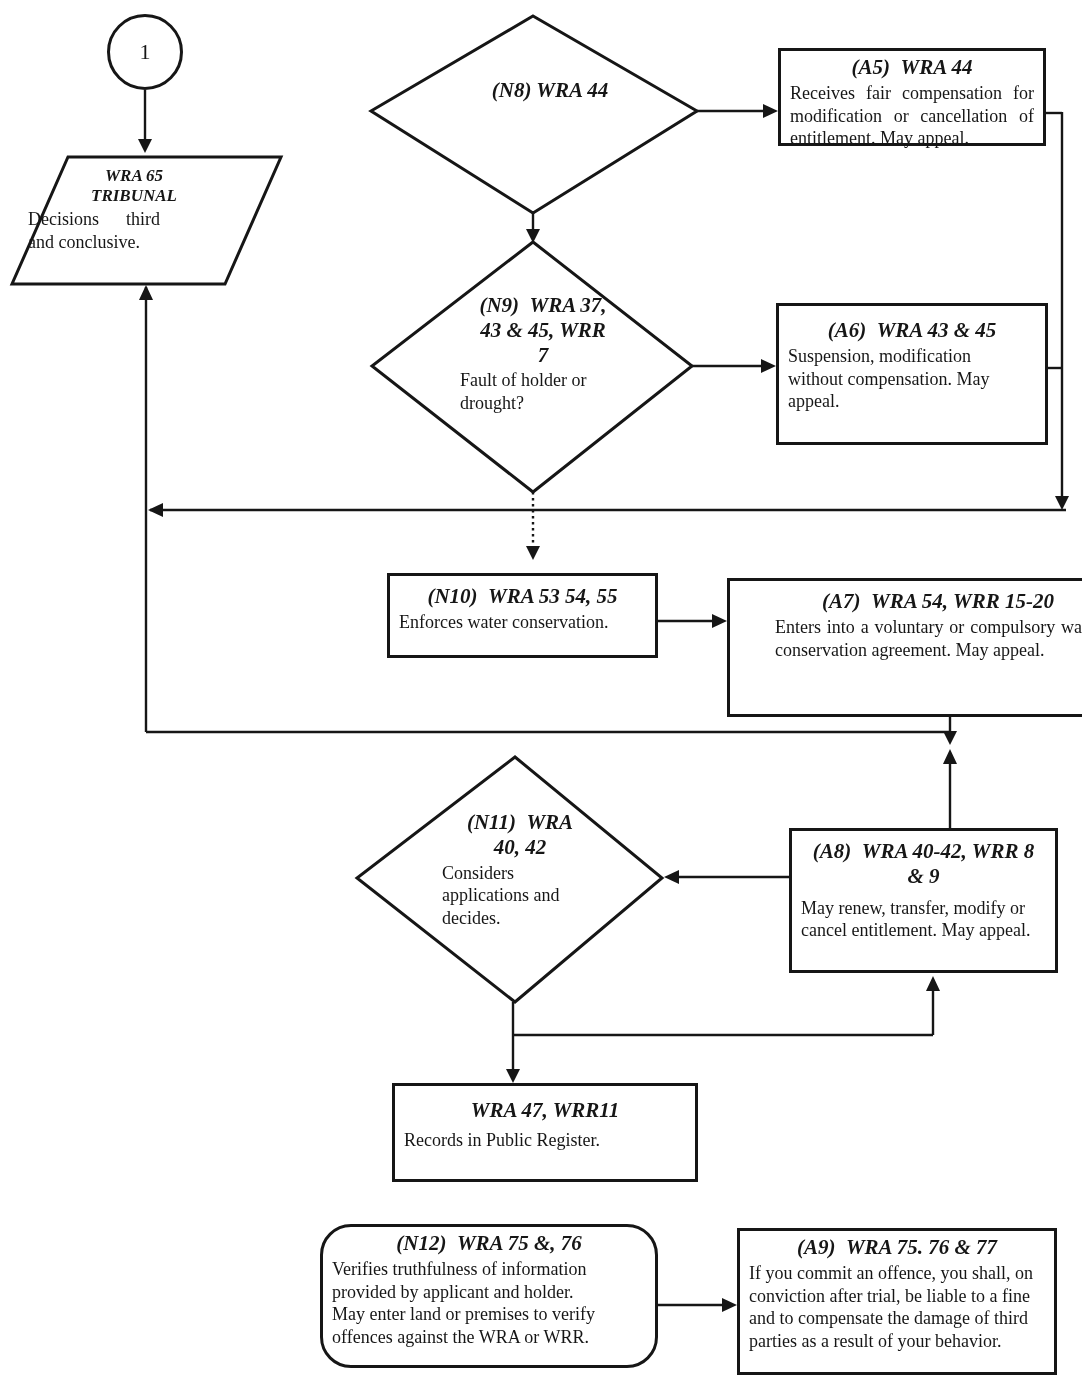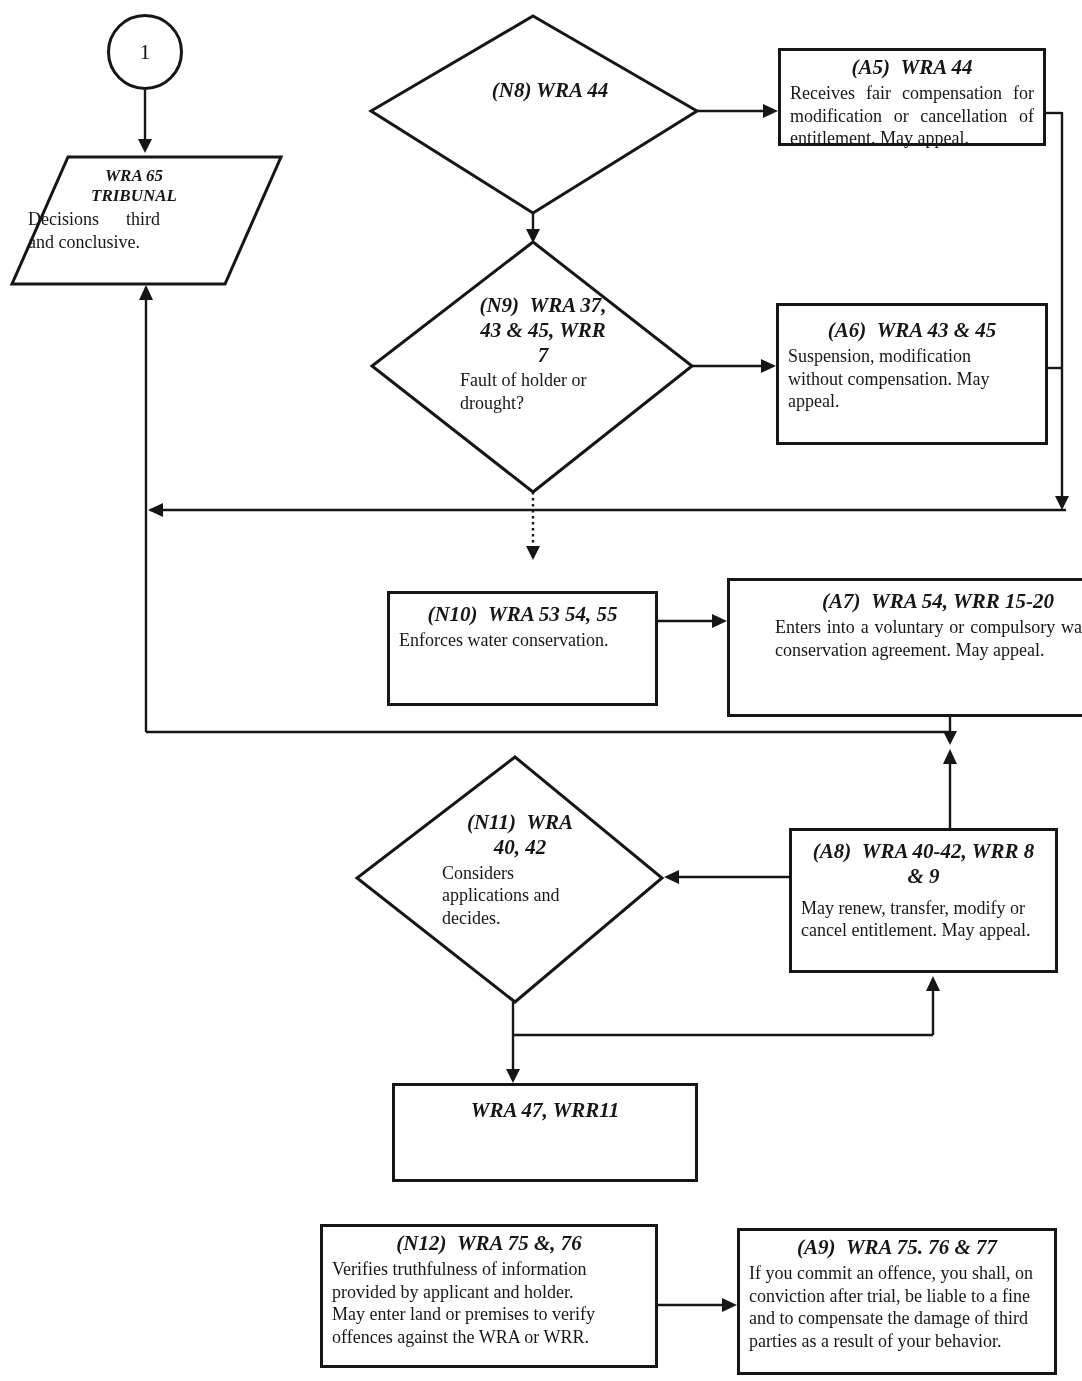--- a/index.html
+++ b/index.html
@@ -188,21 +188,21 @@
 drought?</div>
   </div>
 
   <div class="node" style="left:776px; top:303px; width:272px; height:142px;">
     <div class="title pt12">(A6) WRA 43 &amp; 45</div>
     <div class="body">Suspension, modification
 without compensation. May
 appeal.</div>
   </div>
 
-  <div class="node" style="left:387px; top:573px; width:271px; height:115px;margin-top:18px;">
+  <div class="node" style="left:387px; top:573px; width:271px; height:85px;">
     <div class="title">(N10) WRA 53 54, 55</div>
     <div class="body">Enforces water conservation.</div>
   </div>
 
   <div class="node" style="left:727px; top:578px; width:386px; height:139px;padding-left:36px;">
     <div class="title">(A7) WRA 54, WRR 15-20</div>
     <div class="body justify">Enters into a voluntary or compulsory water conservation agreement. May appeal.</div>
   </div>
 
   <div class="freetext" style="left:430px; top:810px; width:180px;">
@@ -215,23 +215,24 @@
 
   <div class="node" style="left:789px; top:828px; width:269px; height:145px;">
     <div class="title">(A8) WRA 40-42, WRR 8
 &amp; 9</div>
     <div class="body" style="padding-top:8px;">May renew, transfer, modify or
 cancel entitlement. May appeal.</div>
   </div>
 
   <div class="node" style="left:352px; top:1083px; width:306px; height:99px;margin-left:40px;">
     <div class="title pt12">WRA 47, WRR11</div>
-  </div>
-
-  <div class="node" style="left:320px; top:1224px; width:338px; height:144px;">
+    <div class="body" style="padding-top:6px;">Records in Public Register.</div>
+  </div>
+
+  <div class="node" style="left:320px; top:1224px; width:338px; height:144px;border-radius:31px;">
     <div class="title" style="padding-top:4px;">(N12) WRA 75 &amp;, 76</div>
     <div class="body">Verifies truthfulness of information
 provided by applicant and holder.
 May enter land or premises to verify
 offences against the WRA or WRR.</div>
   </div>
 
   <div class="node" style="left:737px; top:1228px; width:320px; height:147px;">
     <div class="title" style="padding-top:4px;">(A9) WRA 75. 76 &amp; 77</div>
     <div class="body">If you commit an offence, you shall, on

